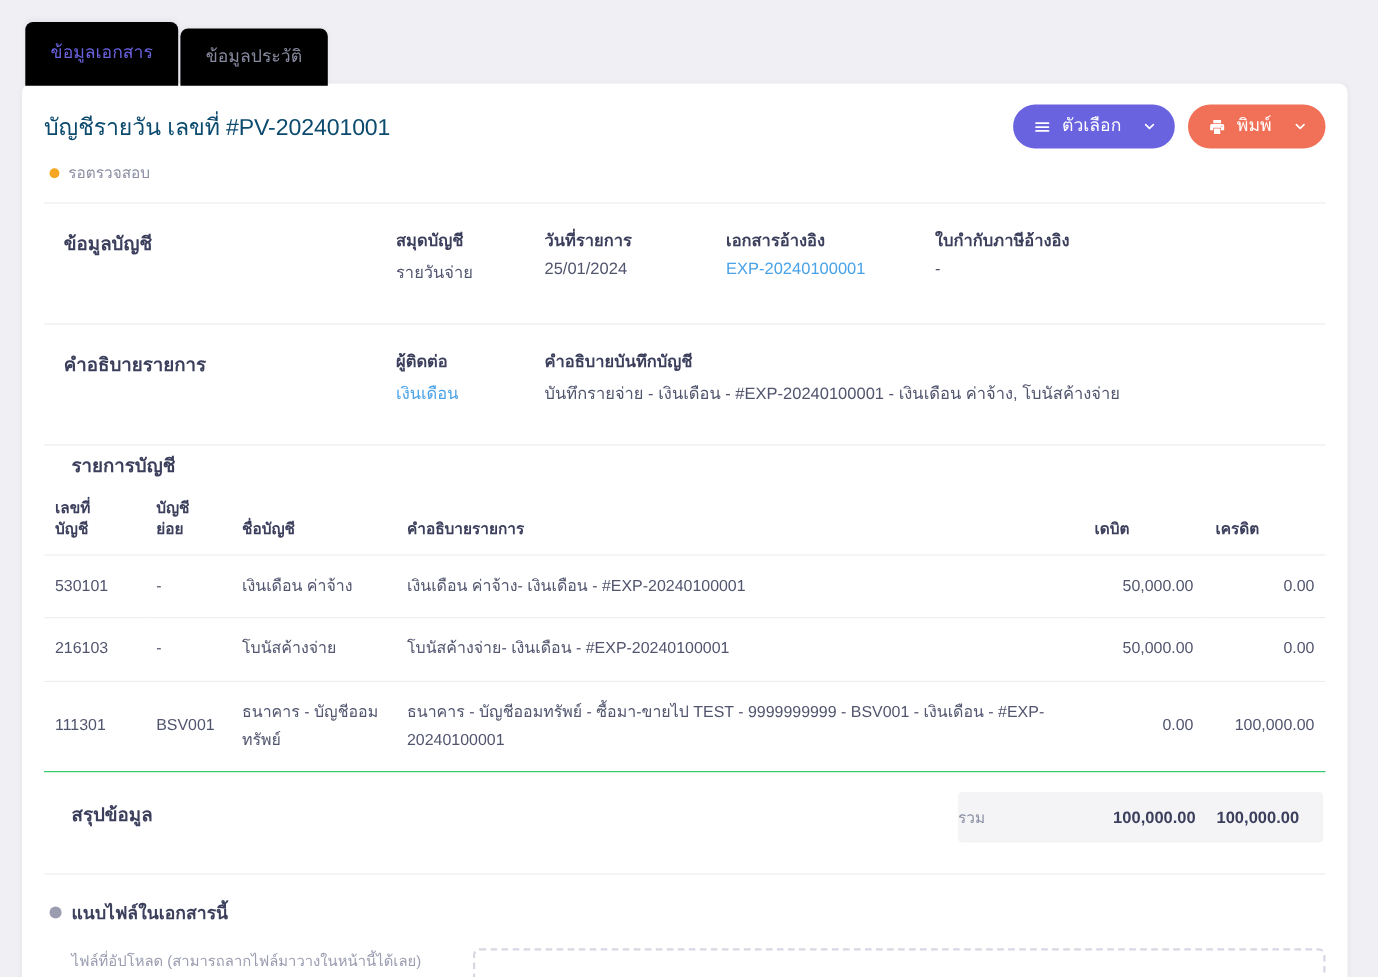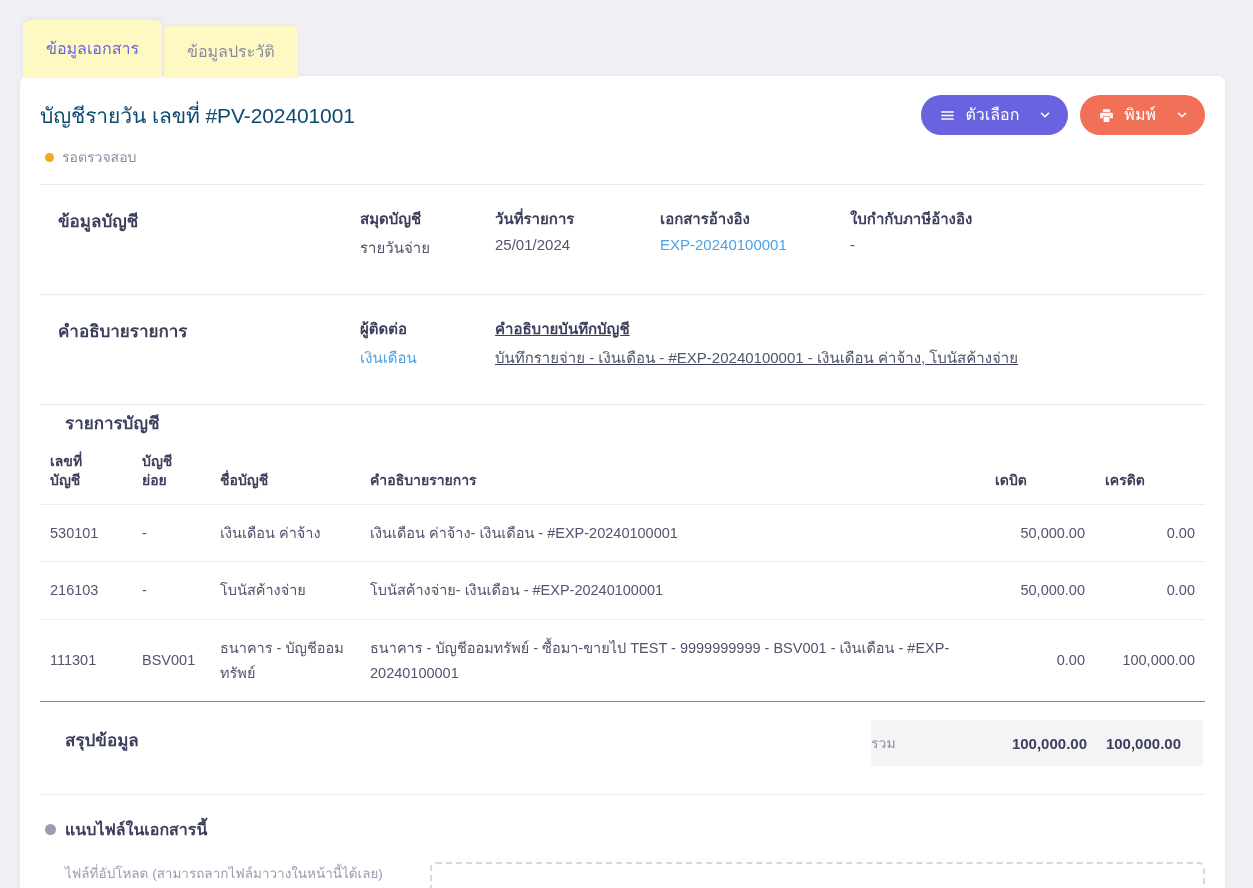--- a/index.html
+++ b/index.html
@@ -27,21 +27,21 @@
     height: 56px;
     z-index: 5;
   }
   .tab {
     height: 56px;
     padding: 0 23px;
     display: flex;
     align-items: center;
     justify-content: flex-start;
     font-size: 16px;
-    background: #fef9c3;
+    background: #000000;
     border-radius: 7px 7px 0 0;
     white-space: nowrap;
     cursor: pointer;
     line-height: 1;
   }
   .tab.active {
     color: #6a63e0;
     height: 58px;
     box-shadow: 0 -2px 5px rgba(40,40,80,.06);
   }
@@ -139,21 +139,21 @@
   }
   .field .val { font-size: 15px; color: #51556e; white-space: nowrap; }
   .field .val.link { color: #4aa3e8; }
   .field .val.wrap { white-space: normal; }
 
   .w-book { flex: 0 0 135px; }
   .w-date { flex: 0 0 165px; }
   .w-ref  { flex: 0 0 190px; }
 
   .w-contact { flex: 0 0 135px; }
-  .w-desc { flex: 1 1 auto; text-decoration: underline; }
+  .w-desc { flex: 1 1 auto; }
 
   
   .section-title {
     font-size: 17px;
     font-weight: bold;
     color: #3b3f5c;
     padding: 4px 0 8px 25px;
   }
   table.items { width: 100%; border-collapse: collapse; }
   table.items th {

